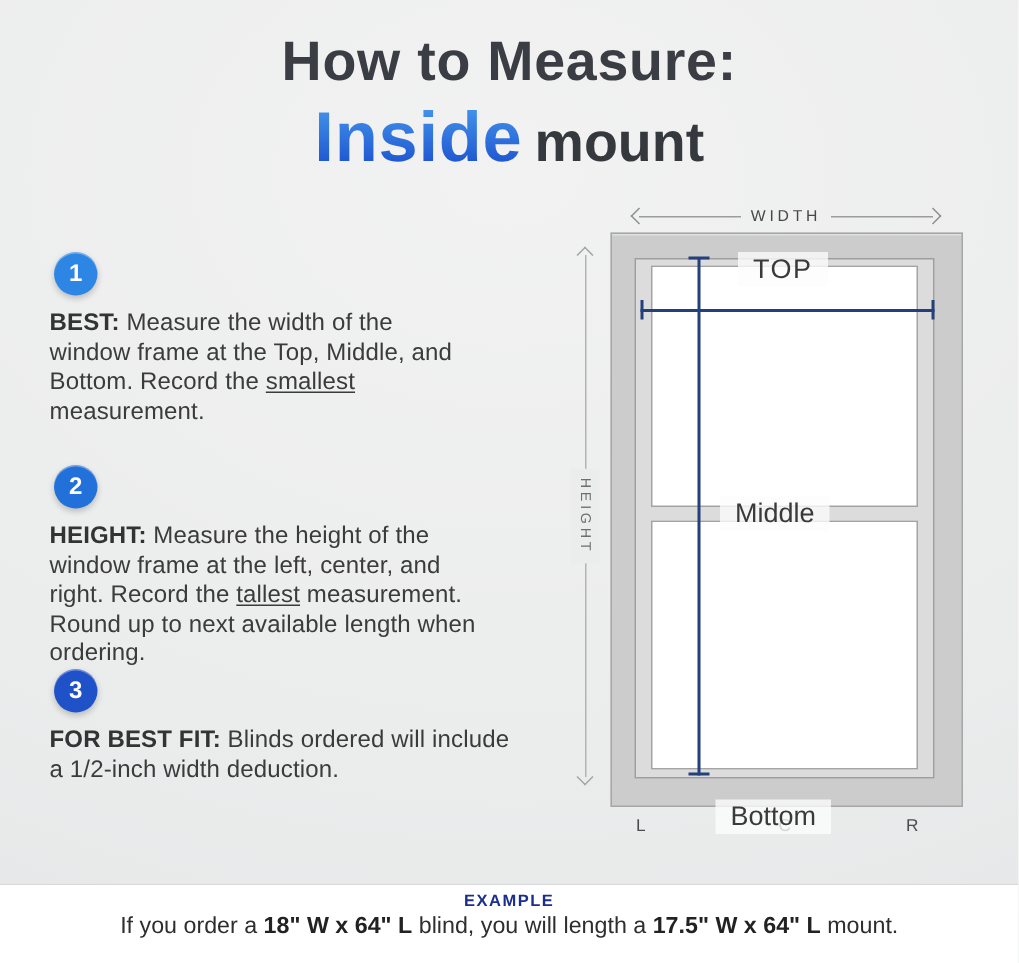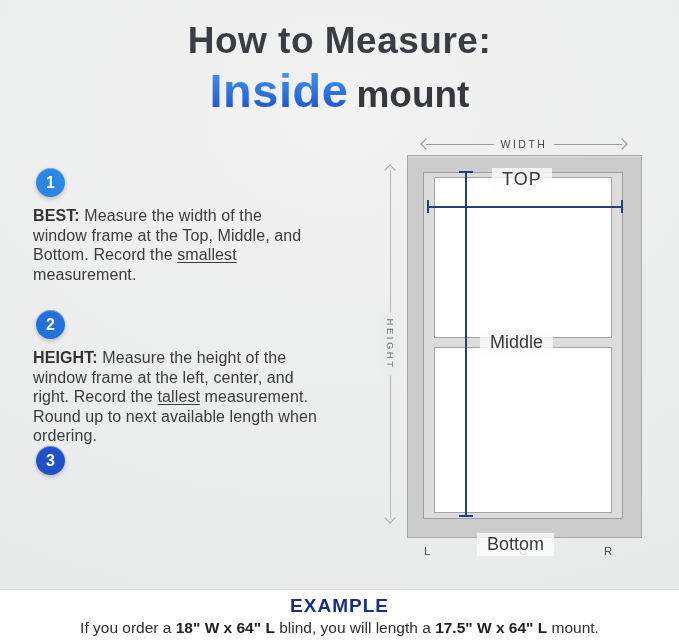--- a/index.html
+++ b/index.html
@@ -114,21 +114,21 @@
 
   
   .lcr { position: absolute; top: 545px; z-index: 2; font-size: 11.5px; color: #4c4c4c; letter-spacing: .5px; }
 
   
   .example {
     position: absolute; left: 0; top: 589px; width: 679px; height: 53px;
     background: #ffffff; border-top: 1px solid #d9d9d9;
     text-align: center; z-index: 6;
   }
-  .ex-heading { margin-top: 5px; font-size: 19px; font-weight: 700; color: #1c2e8c; letter-spacing: 1px; }
+  .ex-heading { margin-top: 5px; font-size: 11px; font-weight: 700; color: #1c2e8c; letter-spacing: 1px; }
   .ex-text { margin: 2px 0 0; font-size: 15.5px; color: #2e2e2e; }
   .ex-text b { font-weight: 700; color: #222; }
 </style>
 </head>
 <body>
 
 <div class="page">
 
   <header class="header">
     <div class="h-line1">How to Measure:</div>
@@ -151,20 +151,22 @@
       <div class="badge" style="background-color: rgb(34, 113, 218);">2</div>
       <p class="step-text"><b>HEIGHT:</b><span> Measure the height of the
 window frame at the left, center, and
 right. Record the </span><u>tallest</u><span> measurement.
 Round up to next available length when
 ordering.</span></p>
     </div>
 
     <div class="step" style="top:278px">
       <div class="badge" style="background-color: rgb(31, 82, 201);">3</div>
+      <p class="step-text"><b>FOR BEST FIT:</b><span> Blinds ordered will include
+a 1/2-inch width deduction.</span></p>
     </div>
 
   </section>
 
   <div class="width-arrow">
     <i class="chev chev-left"></i>
     <span class="wa-line"></span>
     <span class="wa-label">WIDTH</span>
     <span class="wa-line"></span>
     <i class="chev chev-right"></i>

